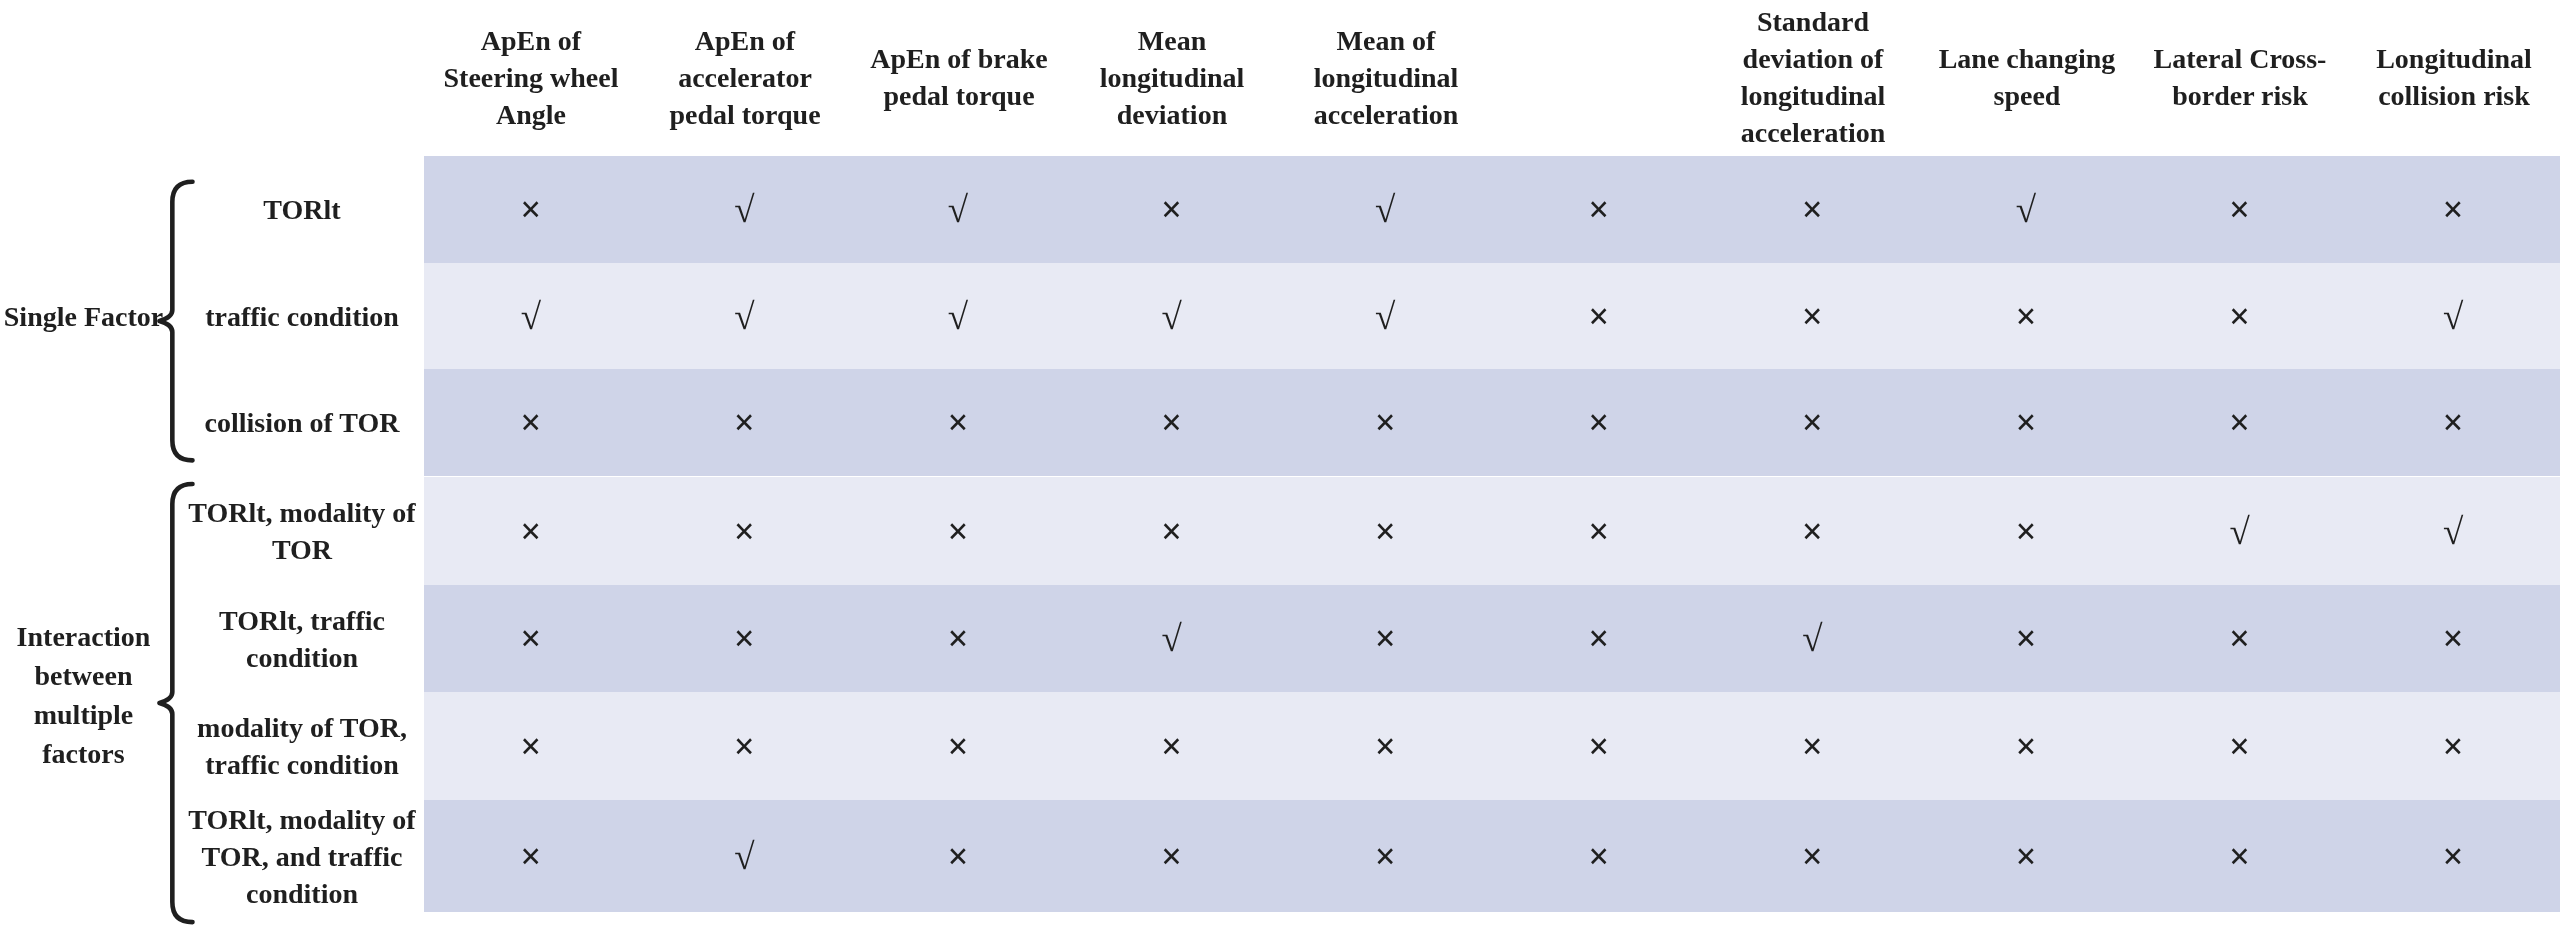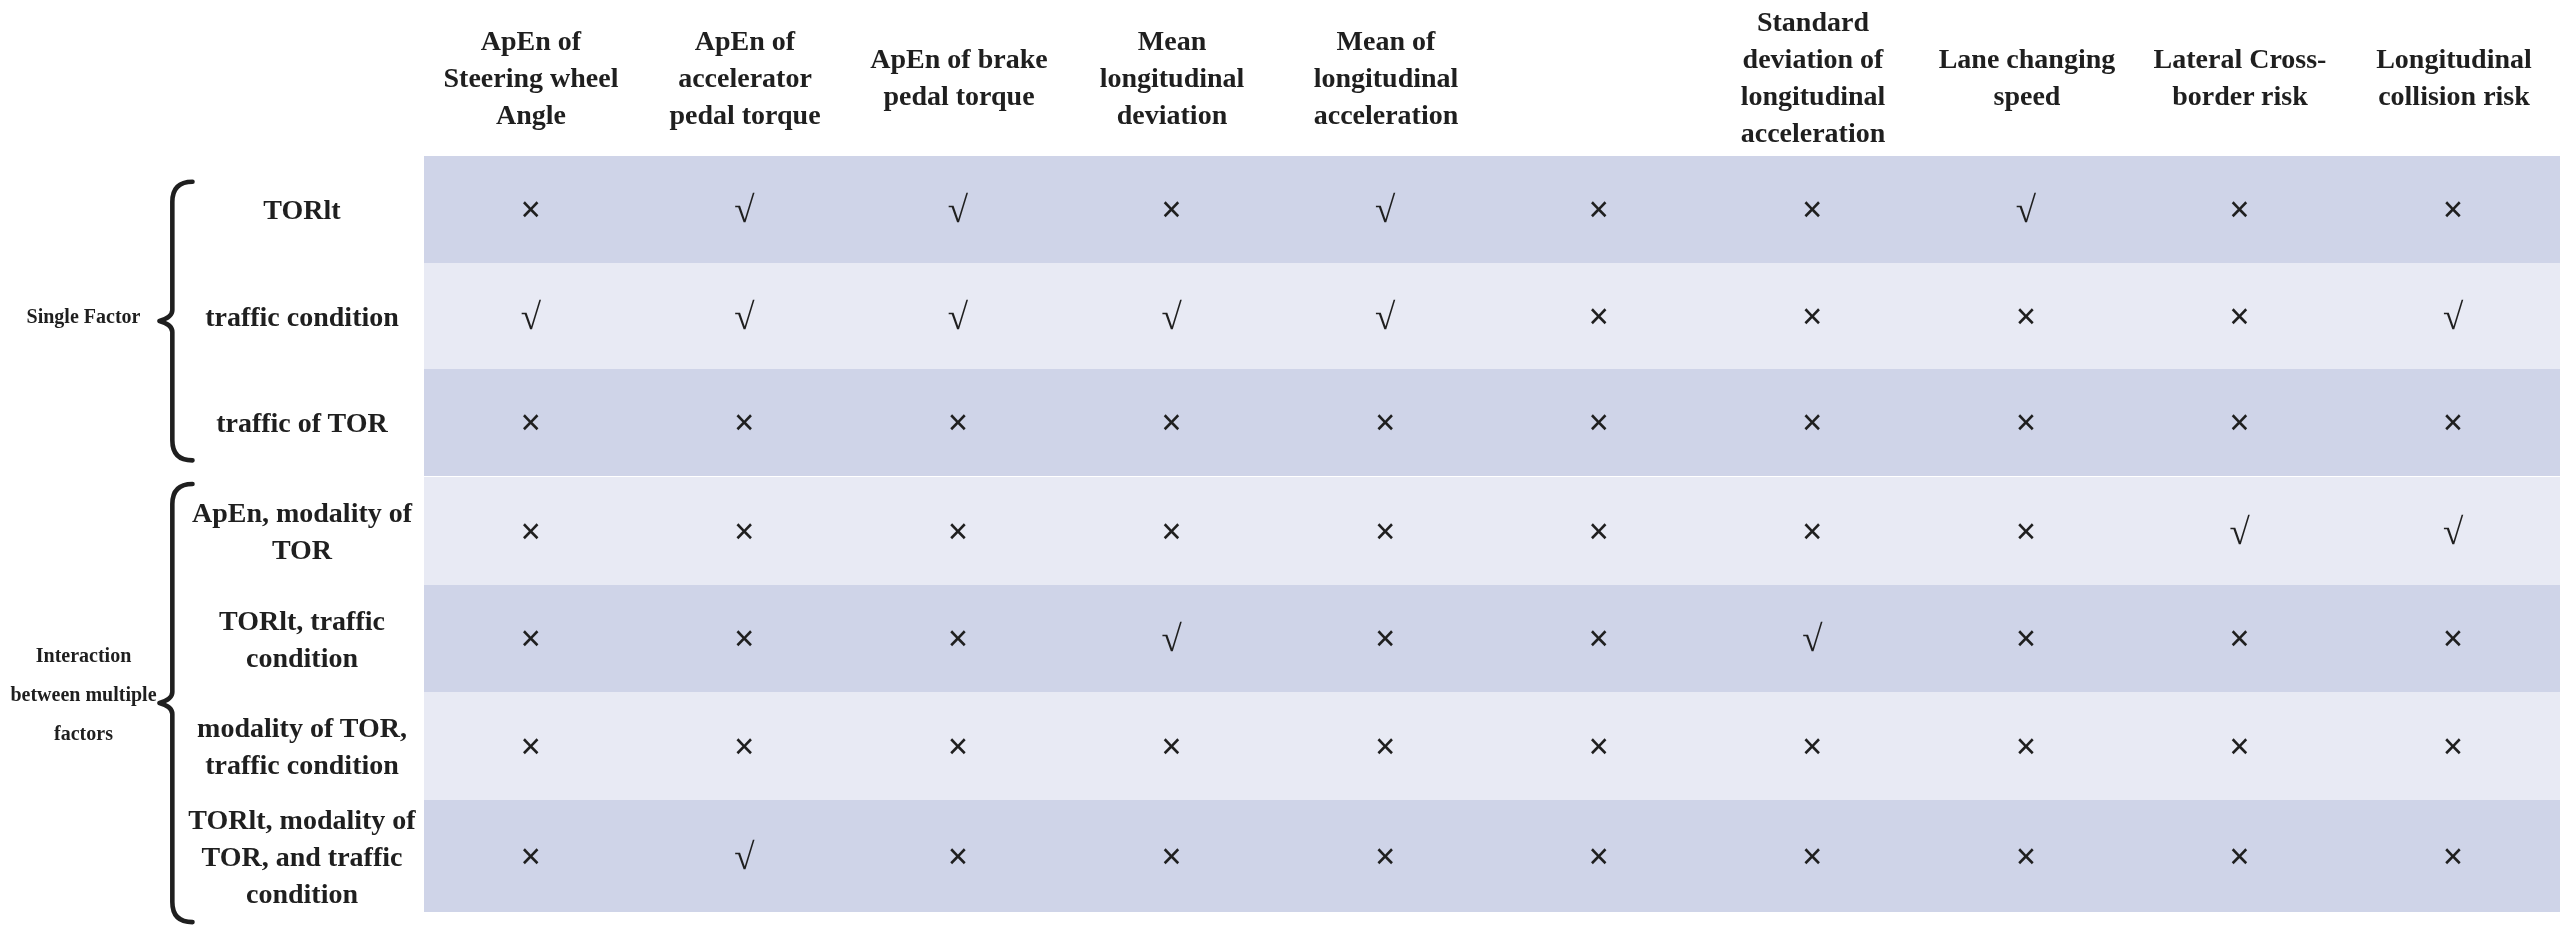--- a/index.html
+++ b/index.html
@@ -14,21 +14,21 @@
   }
   .hcell{
     position:absolute;top:0;height:154px;width:214px;
     display:flex;align-items:center;justify-content:center;
     text-align:center;font-weight:700;font-size:28px;line-height:37px;
     padding:0 5.5px;box-sizing:border-box;
   }
   .glabel{
     position:absolute;left:0;width:167px;
     display:flex;align-items:center;justify-content:center;
-    text-align:center;font-weight:700;font-size:20px;line-height:39px;
+    text-align:center;font-weight:700;font-size:28px;line-height:39px;
     padding:0 3.7px;box-sizing:border-box;
   }
   .rlabel{
     position:absolute;left:182px;width:240px;
     display:flex;align-items:center;justify-content:center;
     text-align:center;font-weight:700;font-size:28px;line-height:37px;
     padding:0 3.7px;box-sizing:border-box;
   }
   .stripe{
     position:absolute;left:424px;width:2136px;
@@ -63,22 +63,22 @@
 
   <svg class="brace" style="left:154px;top:178px" width="55" height="286" viewBox="0 0 60 312">
     <path d="M 42 4 Q 20 4 20 26 L 20 144 Q 20 152 6 156 Q 20 160 20 168 L 20 286 Q 20 308 42 308"></path>
   </svg>
   <svg class="brace" style="left:154px;top:480px" width="55" height="446" viewBox="0 0 60 486">
     <path d="M 42 4 Q 20 4 20 26 L 20 231 Q 20 239 6 243 Q 20 247 20 255 L 20 460 Q 20 482 42 482"></path>
   </svg>
 
   <div class="rlabel" style="top:156px;height:107px">TORlt</div>
   <div class="rlabel" style="top:263px;height:106px">traffic condition</div>
-  <div class="rlabel" style="top:369px;height:107px">traffic of TOR</div>
-  <div class="rlabel" style="top:477px;height:108px">ApEn, modality of TOR</div>
+  <div class="rlabel" style="top:369px;height:107px">collision of TOR</div>
+  <div class="rlabel" style="top:477px;height:108px">TORlt, modality of TOR</div>
   <div class="rlabel" style="top:585px;height:107px">TORlt, traffic condition</div>
   <div class="rlabel" style="top:692px;height:108px">modality of TOR, traffic condition</div>
   <div class="rlabel" style="top:800px;height:112px">TORlt, modality of TOR, and traffic condition</div>
 
   <div class="stripe dark" style="top:156px;height:107px">
       <div class="cell">×</div>
       <div class="cell">√</div>
       <div class="cell">√</div>
       <div class="cell">×</div>
       <div class="cell">√</div>

